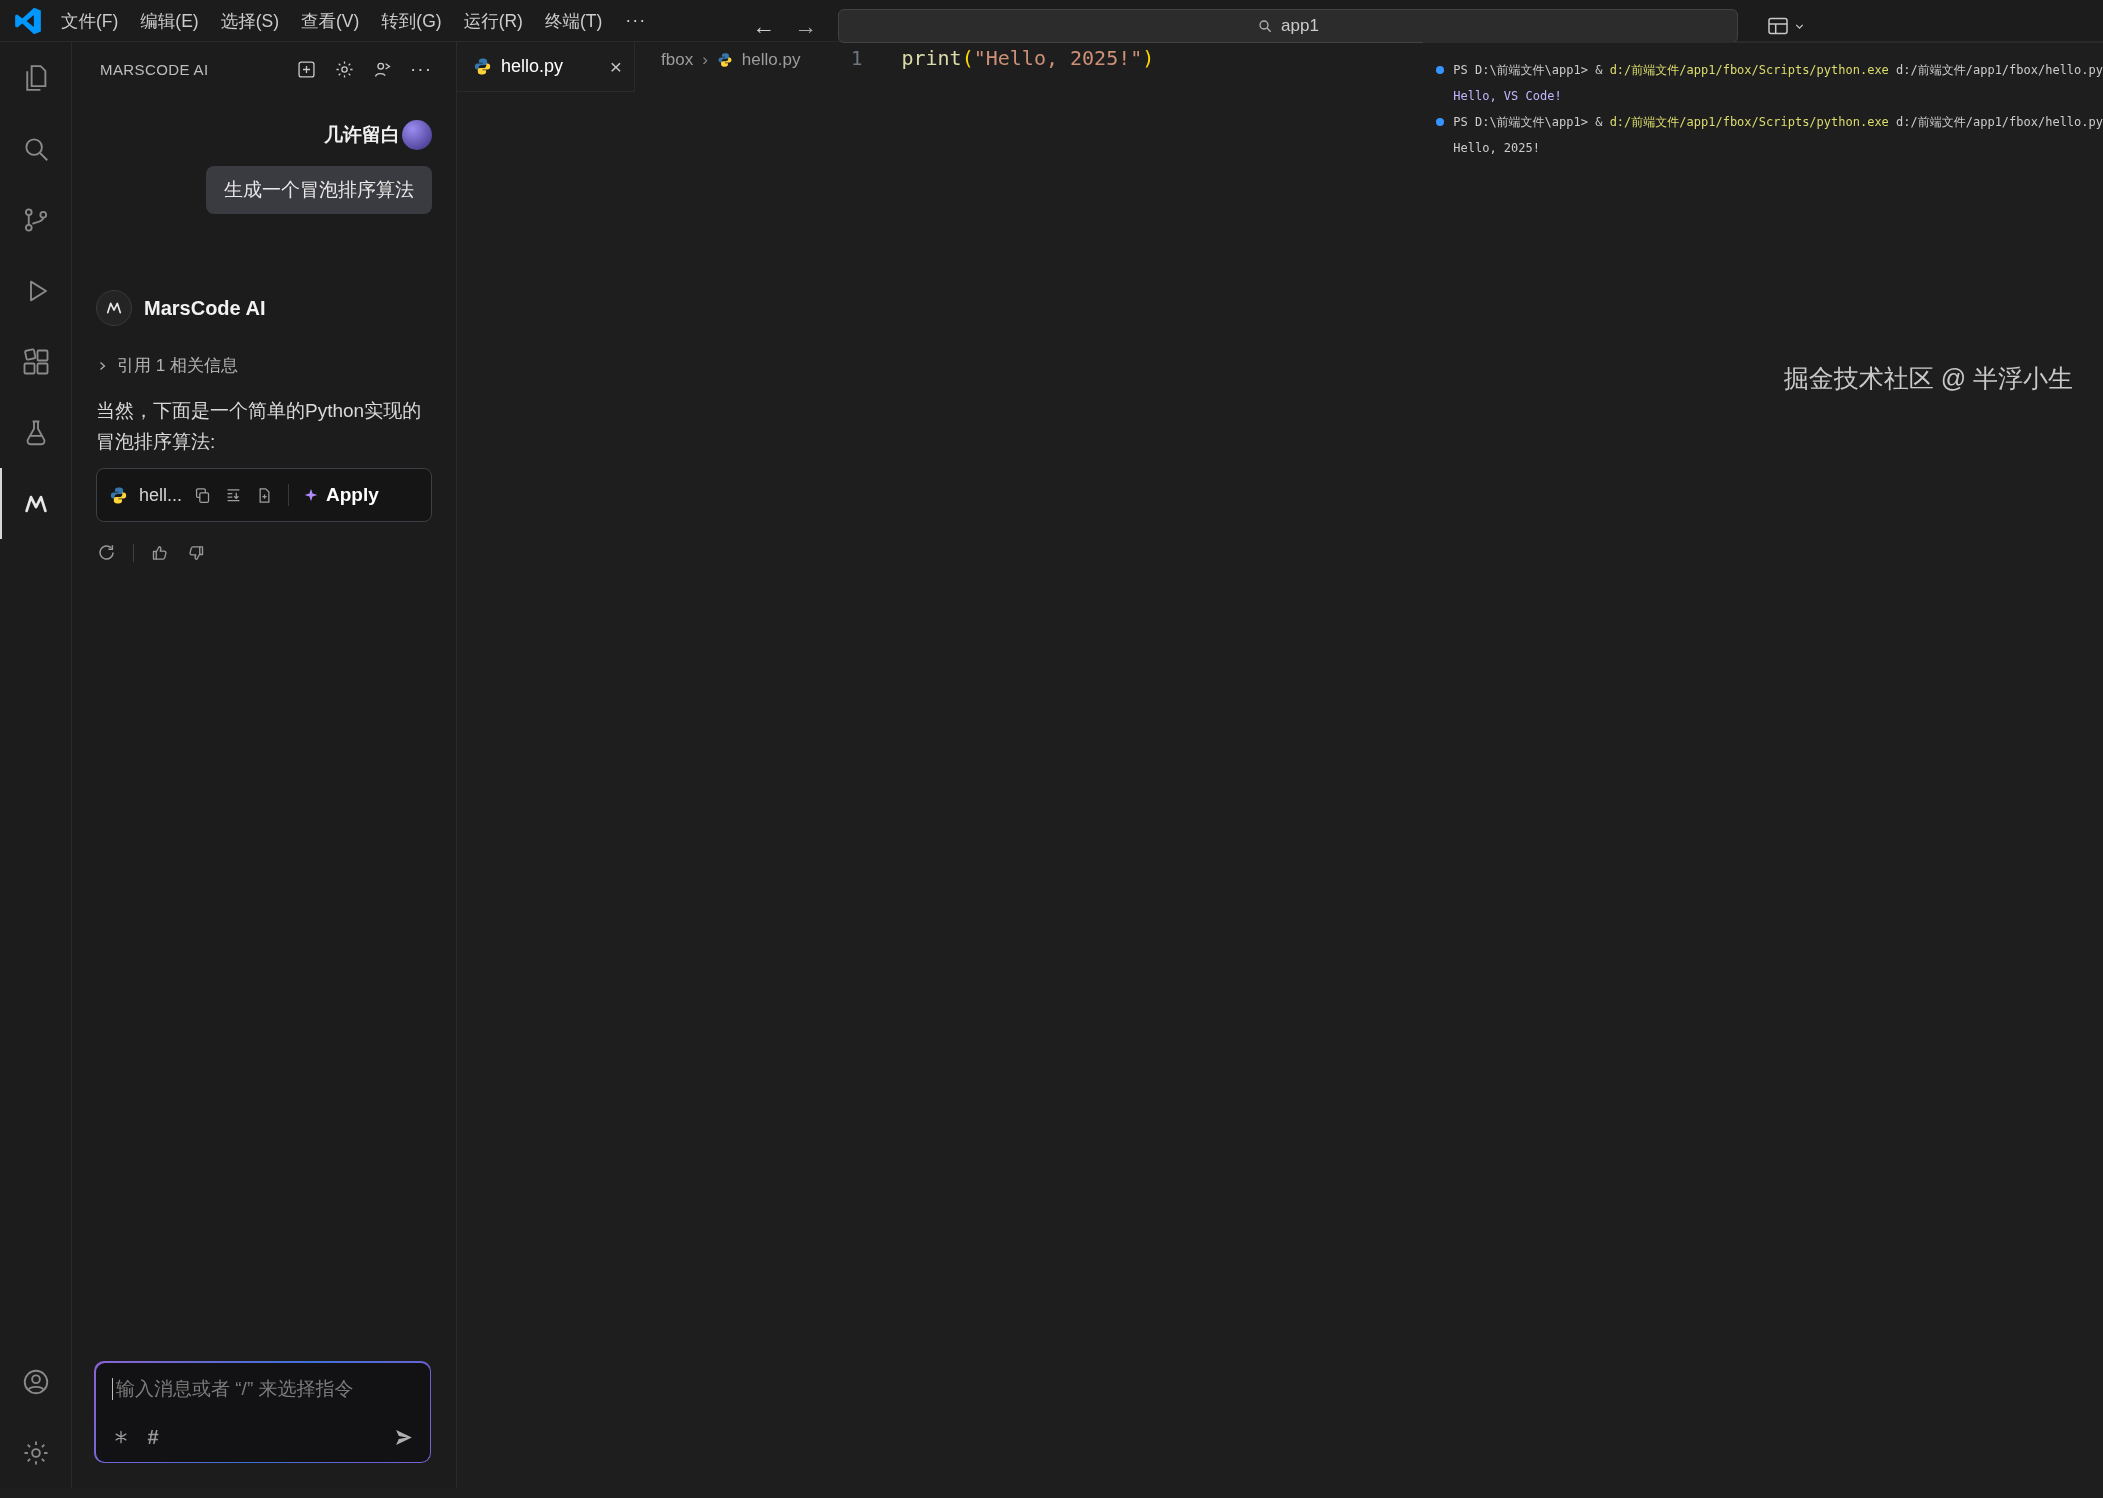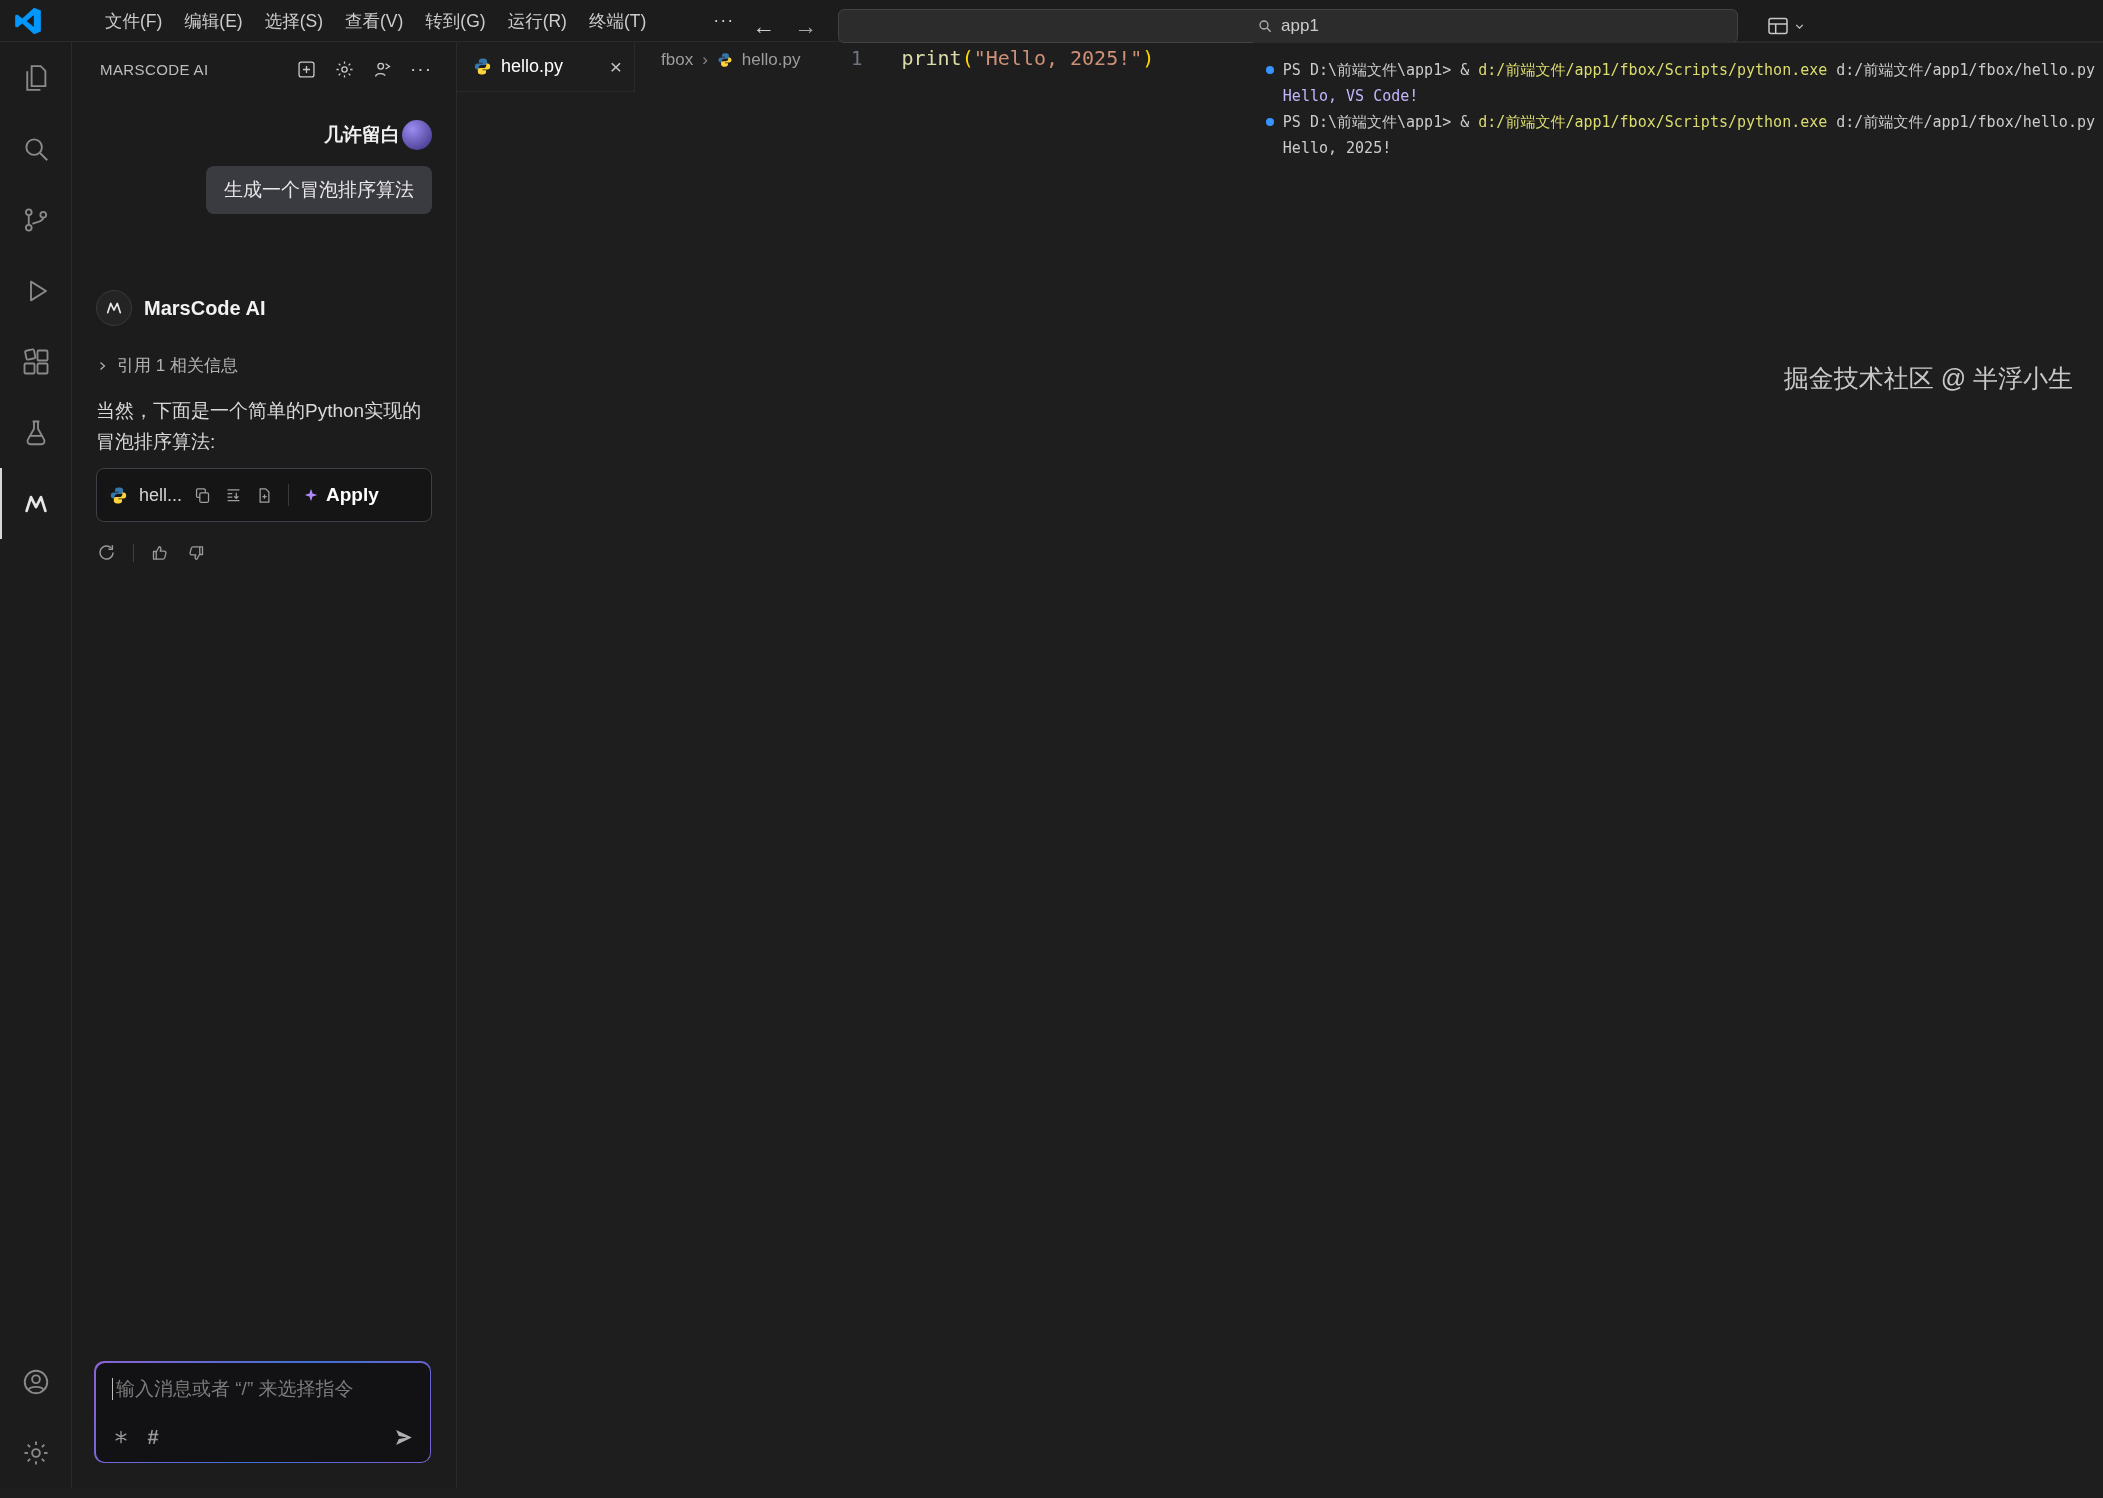--- a/index.html
+++ b/index.html
@@ -1,21 +1,21 @@
 <!DOCTYPE html>
 <html><head>
 <meta charset="utf-8">
 <style>
   * { box-sizing: border-box; margin: 0; padding: 0; }
   html,body { background:#1e1e1e; }
   body { font-family:"Liberation Sans","DejaVu Sans",sans-serif; }
   .root { position:relative; width:2103px; height:1498px; background:#1e1e1e; overflow:hidden; color:#cccccc; }
 
   
-  .titlebar { height:42px; display:flex; align-items:center; background:#1c1c1c; border-bottom:1px solid #2a2a2a; position:relative;gap:44px; }
+  .titlebar { height:42px; display:flex; align-items:center; background:#1c1c1c; border-bottom:1px solid #2a2a2a; position:relative; }
   .vscode-logo { margin:0 8px 0 14px; display:flex; }
   .menu-bar { display:flex; align-items:center; }
   .menu-item { padding:0 11px; font-size:17.5px; color:#cccccc; line-height:52px; white-space:nowrap; }
   .menu-more { padding:0 12px; font-size:18px; color:#cccccc; letter-spacing:1px; }
   .nav-arrow { position:absolute; top:0; height:52px; display:flex; align-items:center; font-size:23px; color:#cfcfcf; }
   .nav-back { left:752px; }
   .nav-fwd  { left:794px; color:#a8a8a8; }
   .search-box { position:absolute; left:838px; top:9px; width:900px; height:34px; background:#2c2c2c; border:1px solid #424242; border-radius:6px; display:flex; align-items:center; justify-content:center; gap:8px; color:#cbcbcb; font-size:17px; }
   .tb-right { position:absolute; left:1766px; top:0; height:52px; display:flex; align-items:center; gap:3px; color:#c8c8c8; }
 
@@ -73,21 +73,21 @@
   .code-area { flex:1; font-family:"DejaVu Sans Mono",monospace; font-size:20px; min-height:0; }
   .code-line { display:flex; height:31px; align-items:center; }
   .gutter { width:62px; text-align:right; color:#6e7681; font-size:19px; flex:none; }
   .code-text { padding-left:39px; white-space:pre; }
 
   
   .panel { height:385px; border-top:1px solid #2a2a2a; position:relative; flex:none; }
   .panel-tabs { height:50px; display:flex; align-items:center; gap:30px; padding-left:31px; }
   .panel-tab { font-size:17px; color:#9d9d9d; padding:9px 1px; }
   .panel-tab.active { color:#e7e7e7; box-shadow:inset 0 -2px 0 #cccccc; }
-  .terminal { padding:14px 8px 0 13px; font-family:"DejaVu Sans Mono",monospace; font-size:15px; }
+  .terminal { padding:14px 0 0 13px; font-family:"DejaVu Sans Mono",monospace; font-size:12px; }
   .t-line { display:flex; align-items:center; height:26px; }
   .t-line span { white-space:pre; }
   .t-bullet { width:8px; height:8px; border-radius:50%; margin-right:9px; flex:none; }
   .t-bullet.filled { background:#3794ff; }
   .t-bullet.hollow { border:1.5px solid #a0a0a0; }
   .t-bullet.none { visibility:hidden; }
   .watermark { position:absolute; right:30px; bottom:32px; font-size:25px; color:#c9c9c9; }
 </style>
 </head>
 <body>

